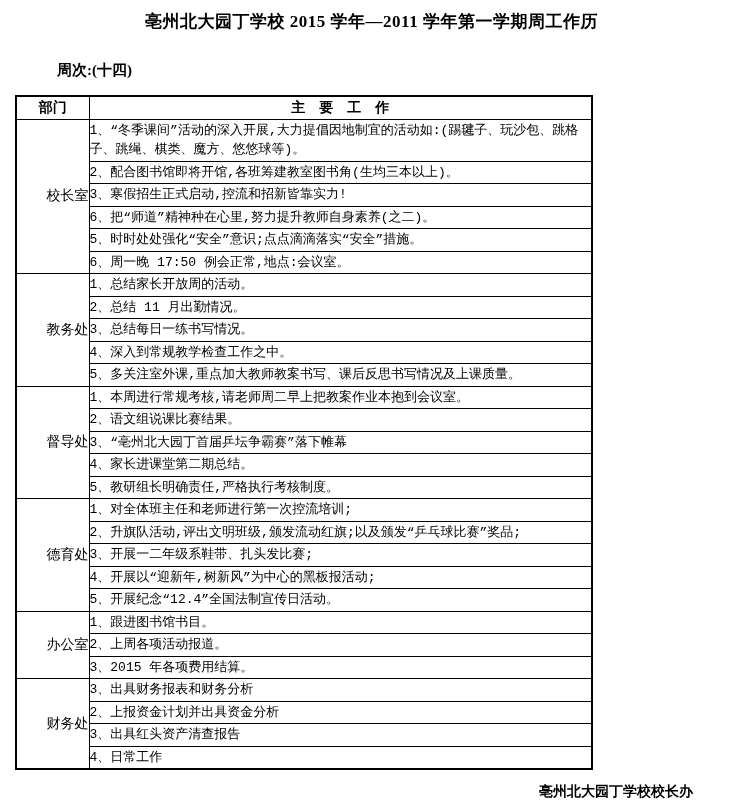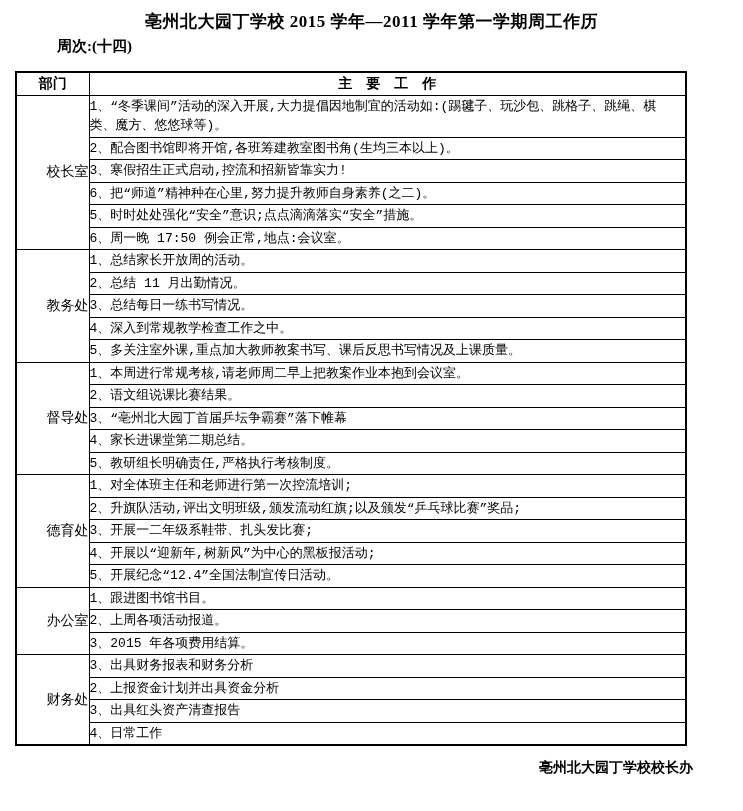--- a/index.html
+++ b/index.html
@@ -18,30 +18,30 @@
   .page-title {
     text-align: center;
     font-weight: bold;
     font-size: 17px;
     padding-top: 10px;
     letter-spacing: 0.5px;
   }
   .meta-row {
     position: relative;
     height: 22px;
-    margin-top: 4px;
+    margin-top: 28px;
     font-weight: bold;
     font-size: 15px;
   }
   .week-label { position: absolute; left: 57px; top: 0; }
   .time-label { position: absolute; left: 368px; top: 0; }
   table.work-table {
     border-collapse: collapse;
     table-layout: fixed;
-    width: 672px;
+    width: 578px;
     margin: 12px 0 0 15px;
     border: 2px solid #000;
   }
   table.work-table td {
     border: 1px solid #000;
     overflow: hidden;
   }
   td.hdr {
     font-weight: bold;
     text-align: center;

